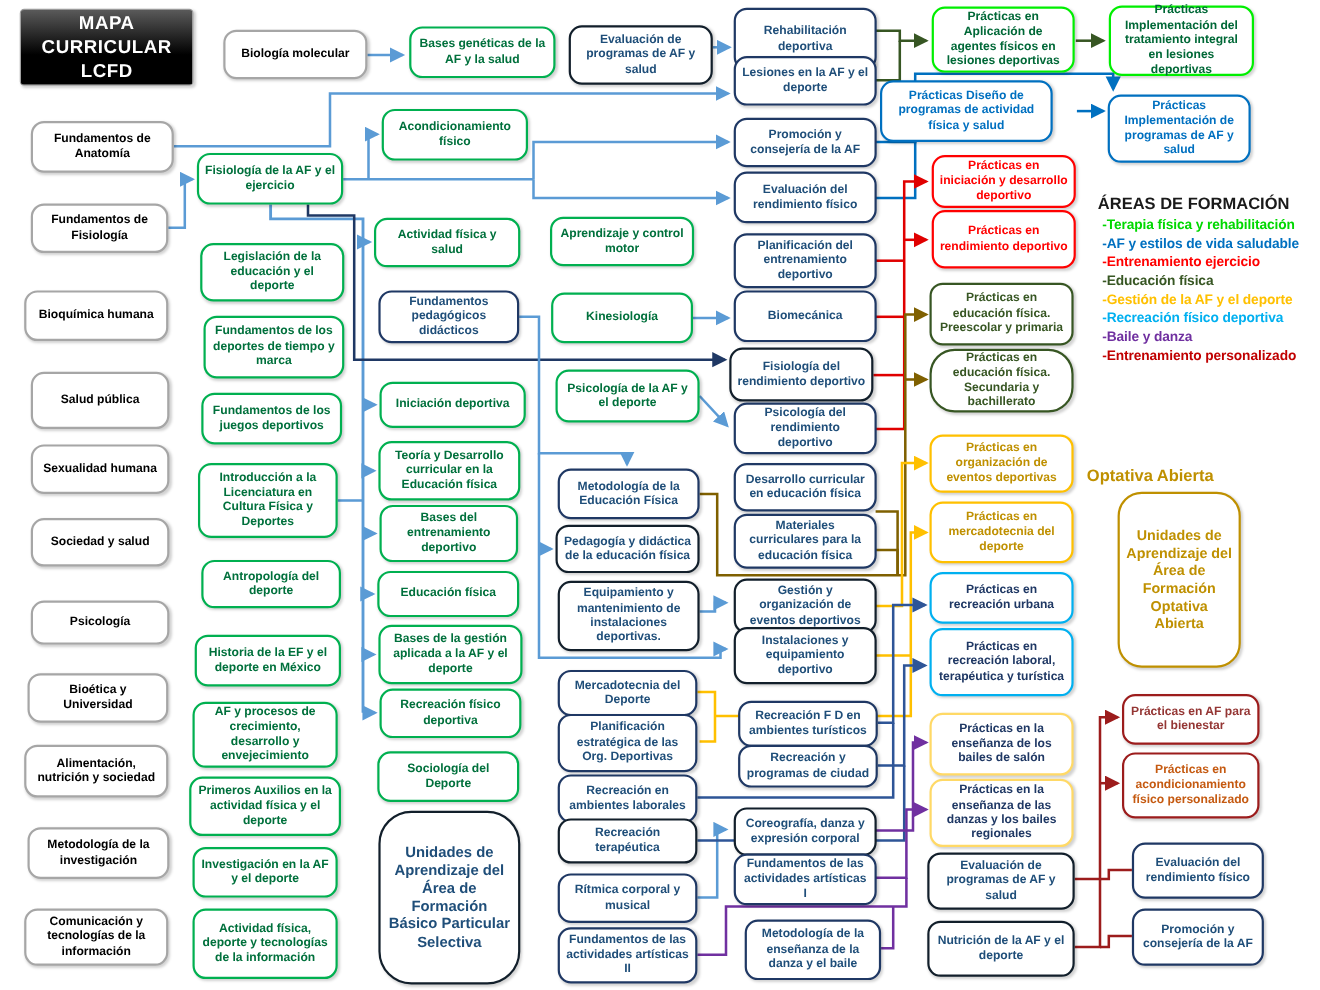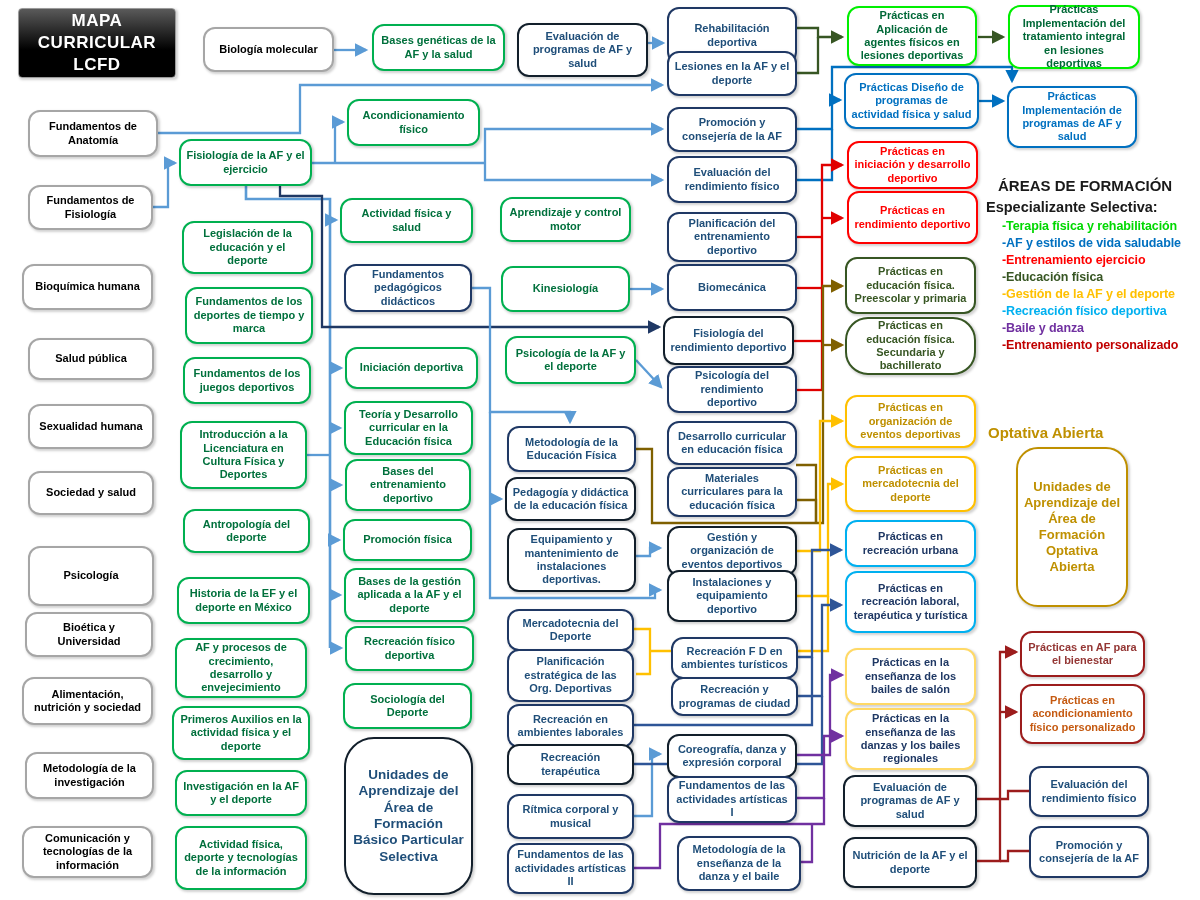--- a/index.html
+++ b/index.html
@@ -132,30 +132,30 @@
       </div>
       <div class="node cat-gray" style="left: 28px; top: 110px; width: 130px; height: 47px; border-color: rgb(166, 166, 166); color: rgb(0, 0, 0);">
         <span>Fundamentos de Anatomía</span>
       </div>
       <div class="node cat-gray" style="left: 28px; top: 185px; width: 125px; height: 45px; border-color: rgb(166, 166, 166); color: rgb(0, 0, 0);">
         <span>Fundamentos de Fisiología</span>
       </div>
       <div class="node cat-gray" style="left: 22px; top: 264px; width: 131px; height: 46px; border-color: rgb(166, 166, 166); color: rgb(0, 0, 0);">
         <span>Bioquímica humana</span>
       </div>
-      <div class="node cat-gray" style="left: 28px; top: 338px; width: 126px; height: 42px; border-color: rgb(166, 166, 166); color: rgb(0, 0, 0); border-radius: 12px;">
+      <div class="node cat-gray" style="left: 28px; top: 338px; width: 126px; height: 52px; border-color: rgb(166, 166, 166); color: rgb(0, 0, 0); border-radius: 12px;">
         <span>Salud pública</span>
       </div>
       <div class="node cat-gray" style="left: 28px; top: 404px; width: 126px; height: 45px; border-color: rgb(166, 166, 166); color: rgb(0, 0, 0); align-items: center;">
         <span>Sexualidad humana</span>
       </div>
       <div class="node cat-gray" style="left: 28px; top: 471px; width: 126px; height: 44px; border-color: rgb(166, 166, 166); color: rgb(0, 0, 0);">
         <span>Sociedad y salud</span>
       </div>
-      <div class="node cat-gray" style="left: 28px; top: 546px; width: 126px; height: 60px; border-color: rgb(166, 166, 166); color: rgb(0, 0, 0);">
+      <div class="node cat-gray" style="left: 28px; top: 546px; width: 126px; height: 40px; border-color: rgb(166, 166, 166); color: rgb(0, 0, 0);">
         <span>Psicología</span>
       </div>
       <div class="node cat-gray" style="left: 25px; top: 612px; width: 128px; height: 45px; border-color: rgb(166, 166, 166); color: rgb(0, 0, 0);">
         <span>Bioética y Universidad</span>
       </div>
       <div class="node cat-gray" style="left: 22px; top: 677px; width: 131px; height: 48px; border-color: rgb(166, 166, 166); color: rgb(0, 0, 0);">
         <span>Alimentación, nutrición y sociedad</span>
       </div>
       <div class="node cat-gray" style="left: 25px; top: 752px; width: 129px; height: 47px; border-color: rgb(166, 166, 166); color: rgb(0, 0, 0);">
         <span>Metodología de la investigación</span>
@@ -211,21 +211,21 @@
       <div class="node cat-green" style="left: 345px; top: 347px; width: 133px; height: 42px; border-color: rgb(0, 176, 80); color: rgb(0, 112, 60);">
         <span>Iniciación deportiva</span>
       </div>
       <div class="node cat-green" style="left: 344px; top: 401px; width: 129px; height: 54px; border-color: rgb(0, 176, 80); color: rgb(0, 112, 60);">
         <span>Teoría y Desarrollo curricular en la Educación física</span>
       </div>
       <div class="node cat-green" style="left: 345px; top: 459px; width: 126px; height: 52px; border-color: rgb(0, 176, 80); color: rgb(0, 112, 60);">
         <span>Bases del entrenamiento deportivo</span>
       </div>
       <div class="node cat-green" style="left: 343px; top: 519px; width: 129px; height: 42px; border-color: rgb(0, 176, 80); color: rgb(0, 112, 60);">
-        <span>Promoción física</span>
+        <span>Educación física</span>
       </div>
       <div class="node cat-green" style="left: 344px; top: 568px; width: 131px; height: 54px; border-color: rgb(0, 176, 80); color: rgb(0, 112, 60);">
         <span>Bases de la gestión aplicada a la AF y el deporte</span>
       </div>
       <div class="node cat-green" style="left: 345px; top: 626px; width: 129px; height: 45px; border-color: rgb(0, 176, 80); color: rgb(0, 112, 60);">
         <span>Recreación físico deportiva</span>
       </div>
       <div class="node cat-green" style="left: 343px; top: 683px; width: 129px; height: 46px; border-color: rgb(0, 176, 80); color: rgb(0, 112, 60);">
         <span>Sociología del Deporte</span>
       </div>
@@ -318,21 +318,21 @@
       </div>
       <div class="node cat-navy" style="left: 667px; top: 776px; width: 130px; height: 47px; border-color: rgb(31, 56, 100); color: rgb(31, 78, 121);">
         <span>Fundamentos de las actividades artísticas I</span>
       </div>
       <div class="node cat-navy" style="left: 677px; top: 836px; width: 124px; height: 55px; border-color: rgb(31, 56, 100); color: rgb(31, 78, 121);">
         <span>Metodología de la enseñanza de la danza y el baile</span>
       </div>
       <div class="node cat-ltgreen" style="left: 847px; top: 6px; width: 130px; height: 60px; border-color: rgb(0, 239, 0); color: rgb(0, 104, 55);">
         <span>Prácticas en Aplicación de agentes físicos en lesiones deportivas</span>
       </div>
-      <div class="node cat-blue" style="left: 844px; top: 73px; width: 135px; height: 56px; border-color: rgb(0, 112, 192); color: rgb(0, 112, 192); justify-content: center;">
+      <div class="node cat-blue" style="left: 800px; top: 73px; width: 157px; height: 56px; border-color: rgb(0, 112, 192); color: rgb(0, 112, 192); justify-content: center;">
         <span>Prácticas Diseño de programas de actividad física y salud</span>
       </div>
       <div class="node cat-red" style="left: 847px; top: 141px; width: 131px; height: 48px; border-color: rgb(255, 0, 0); color: rgb(255, 0, 0);">
         <span>Prácticas en iniciación y desarrollo deportivo</span>
       </div>
       <div class="node cat-red" style="left: 847px; top: 191px; width: 131px; height: 53px; border-color: rgb(255, 0, 0); color: rgb(255, 0, 0);">
         <span>Prácticas en rendimiento deportivo</span>
       </div>
       <div class="node cat-dkgreen" style="left: 845px; top: 257px; width: 131px; height: 57px; border-color: rgb(55, 86, 35); color: rgb(55, 86, 35);">
         <span>Prácticas en educación física. Preescolar y primaria</span>
@@ -381,21 +381,20 @@
       </div>
       <div class="node cat-navy" style="left: 1029px; top: 766px; width: 120px; height: 51px; border-color: rgb(31, 56, 100); color: rgb(31, 78, 121);">
         <span>Evaluación del rendimiento físico</span>
       </div>
       <div class="node cat-navy" style="left: 1029px; top: 826px; width: 120px; height: 52px; border-color: rgb(31, 56, 100); color: rgb(31, 78, 121);">
         <span>Promoción y consejería de la AF</span>
       </div>
     </div>
   <div class="legend">
     <div class="legend-heading">ÁREAS DE FORMACIÓN</div>
-    <div class="legend-esp">Especializante Selectiva:</div>
     <div id="legend-items">
         <div style="color: rgb(0, 216, 0);">-Terapia física y rehabilitación</div>
         <div style="color: rgb(0, 112, 192);">-AF y estilos de vida saludable</div>
         <div style="color: rgb(255, 0, 0);">-Entrenamiento ejercicio</div>
         <div style="color: rgb(55, 86, 35);">-Educación física</div>
         <div style="color: rgb(255, 192, 0);">-Gestión de la AF y el deporte</div>
         <div style="color: rgb(0, 176, 240);">-Recreación físico deportiva</div>
         <div style="color: rgb(112, 48, 160);">-Baile y danza</div>
         <div style="color: rgb(192, 0, 0);">-Entrenamiento personalizado</div>
       </div>

